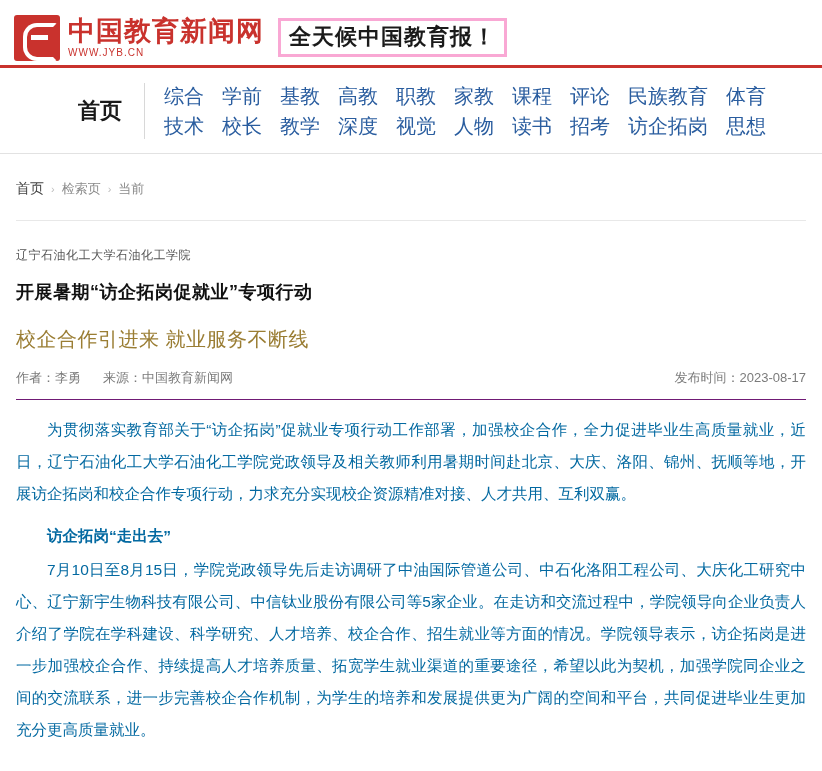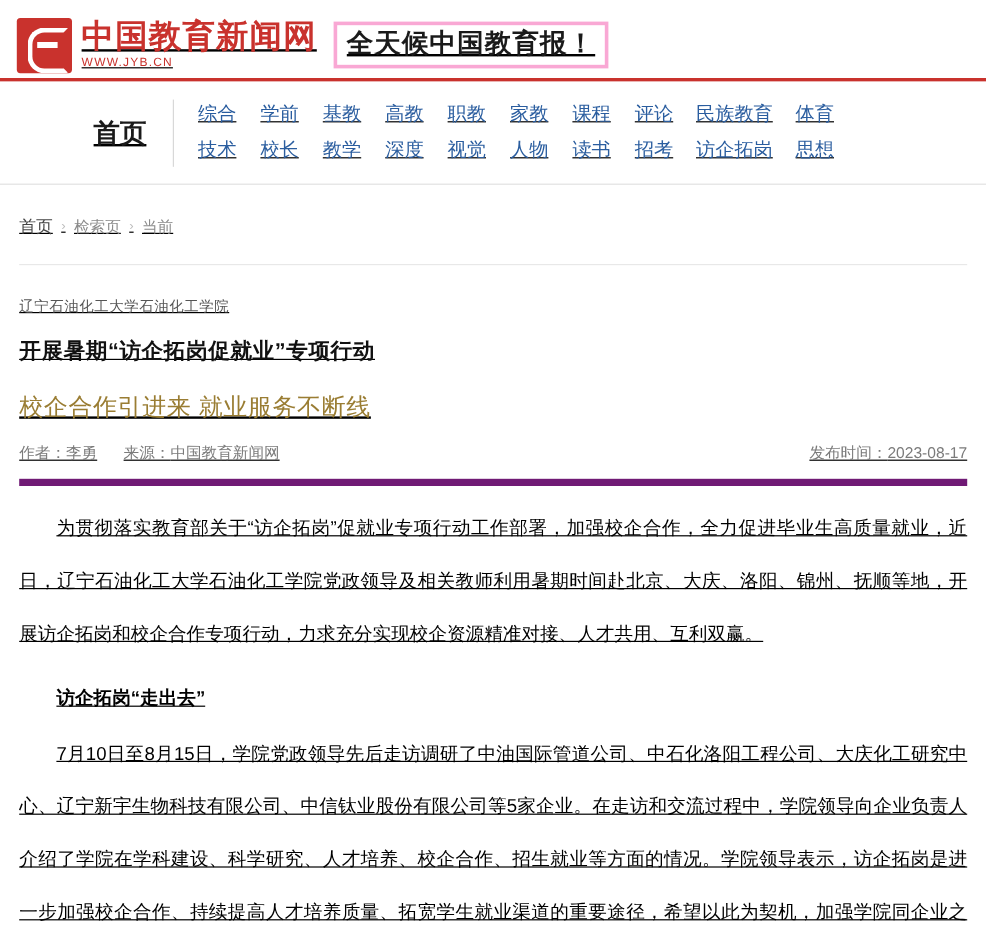--- a/index.html
+++ b/index.html
@@ -3,21 +3,21 @@
 <meta charset="utf-8">
 <style>
   * { box-sizing: border-box; }
   html, body {
     margin: 0; padding: 0;
     width: 822px; height: 771px;
     background: #ffffff;
     font-family: "Liberation Sans", sans-serif;
     overflow: hidden;
   }
-  .page { width: 822px; height: 607px; position: relative; background: #fff; text-decoration: underline; }
+  .page { width: 822px; height: 607px; position: relative; background: #fff; }
 
   
   .masthead {
     height: 68px;
     padding: 10px 0 0 14px;
     display: flex;
     align-items: center;
     border-bottom: 3px solid #c9322d;
     background: #fff;
   }
@@ -101,21 +101,21 @@
   .nav-items { display: flex; align-items: center; }
   .nav-col {
     display: flex;
     flex-direction: column;
     align-items: center;
     justify-content: center;
     padding: 0 9px;
     min-width: 52px;
   }
   .nav-col span {
-    font-size: 16px;
+    font-size: 20px;
     color: #2a5d9f;
     line-height: 30px;
     white-space: nowrap;
   }
 
   
   .content { padding: 0 16px; }
 
   .breadcrumb {
     display: flex;
@@ -149,29 +149,29 @@
     letter-spacing: 0.5px;
   }
 
   .meta {
     display: flex;
     justify-content: space-between;
     align-items: center;
     font-size: 13px;
     color: #7b7b7b;
     padding: 16px 0 12px 0;
-    border-bottom: 6px solid #701a75;
+    border-bottom: 1px solid #701a75;
   }
   .meta-left { display: flex; gap: 22px; }
 
   .article { padding-top: 14px; }
   .article p {
     font-size: 15.5px;
-    line-height: 44px;
-    color: #000000;
+    line-height: 32px;
+    color: #0369a1;
     margin: 0 0 2px 0;
     text-align: justify;
     text-indent: 2em;
   }
   .article p.sec-head {
     font-weight: bold;
     margin-top: 10px;
     margin-bottom: 2px;
   }
 </style>

